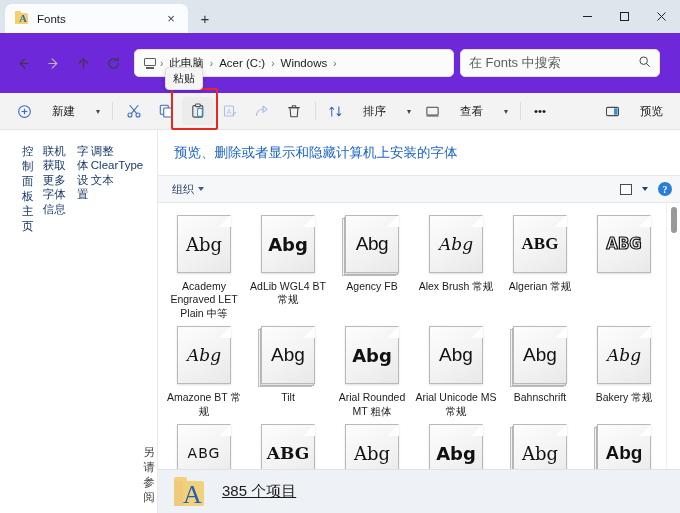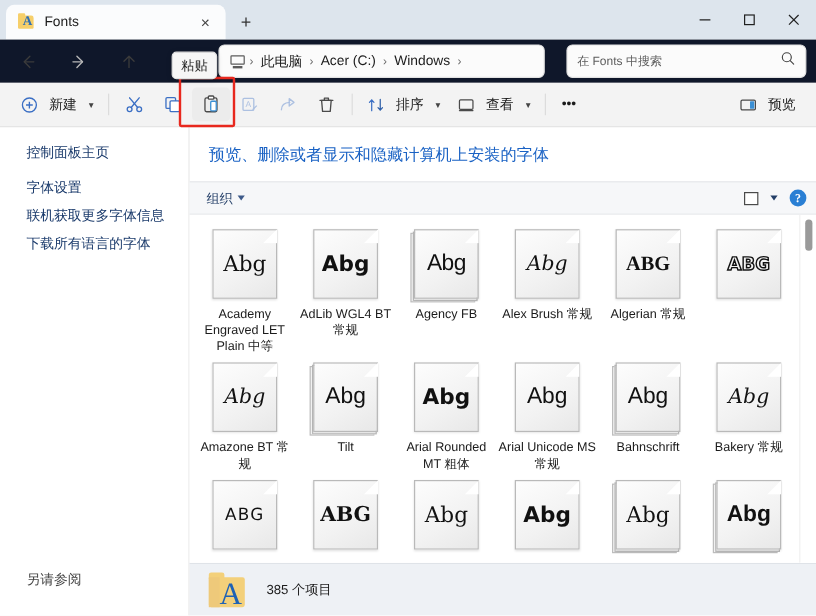--- a/index.html
+++ b/index.html
@@ -73,23 +73,23 @@
     width: 37px; height: 33px;
     display: flex; align-items: center; justify-content: center;
     color: #202020;
   }
   .wc svg { display:block; }
 
   
   .addressrow {
     flex: 0 0 36px;
     display: flex; align-items: center;
-    background: #0f172a;
-    padding: 4px 8px;
-    gap: 12px;
+    background: #6d28d9;
+    padding: 16px 8px;
+    gap: 0px;
     position: relative;
   }
   .navbtn {
     width: 30px; height: 28px; border-radius: 4px;
     display: flex; align-items: center; justify-content: center;
     color: #3b3b3b; font-size: 14px;
   }
   .navbtn.disabled { color: #b8b8b8; }
   .crumbbar {
     flex: 1; height: 28px; margin-left: 6px; margin-right: 6px;
@@ -115,35 +115,35 @@
   }
   .sep { color: #6b6b6b; font-size: 10px; padding: 0 1px; }
   .searchbox {
     width: 200px; height: 28px;
     background: #fbfbfb;
     border: 1px solid #e2e2e2;
     border-radius: 5px;
     display: flex; align-items: center;
     padding: 0 8px;
   }
-  .searchbox .ph { flex: 1; font-size: 10px; color: #5d5d5d; }
+  .searchbox .ph { flex: 1; font-size: 13px; color: #5d5d5d; }
   .searchbox .si { color: #444; }
 
   
   .cmdbar {
     flex: 0 0 37px;
     display: flex; align-items: center;
     background: #f3f3f3;
     padding: 0 10px;
     border-bottom: 1px solid #e5e5e5;
     position: relative;
   }
   .cmd {
     height: 28px; border-radius: 4px;
-    display: flex; align-items: center; gap: 9px;
+    display: flex; align-items: center; gap: 20px;
     padding: 0 7px; font-size: 11.5px; color: #1b1b1b;
     white-space: nowrap;
     text-align: right;
   }
   .cmd.iconly { padding: 0 8px; }
   .cmd .chev { font-size: 8px; color: #444; margin-left: 1px; }
   .cmd.dim { opacity: .38; }
   .cmdsep { width: 1px; height: 18px; background: #dcdcdc; margin: 0 5px; }
   .spacer { flex: 1; }
   .ico { display: flex; align-items: center; justify-content: center; }
@@ -175,26 +175,26 @@
     z-index: 40;
   }
 
   
   .body { flex: 1; display: flex; min-height: 0; background: #fff; }
 
   .sidebar {
     width: 157px; flex: 0 0 157px;
     background: #ffffff;
     padding: 14px 0 0 22px;
-    display: flex; flex-direction: column;
+    display: flex; flex-direction: row;
     font-size: 11.5px;
   }
   .side-head { color: #1a3a6b; margin-bottom: 15px; }
   .side-link { color: #1a3a6b; margin-bottom: 9px; line-height: 1.25; }
-  .side-bottom { margin-top: auto; padding-bottom: 14px; }
+  .side-bottom { margin-top: auto; }
   .side-sub { color: #444; margin-bottom: 8px; }
 
   .content {
     flex: 1; min-width: 0;
     display: flex; flex-direction: column;
     background: #ffffff;
     border-left: 1px solid #eaeaea;
   }
   .cp-title {
     color: #1a62c4; font-size: 13.5px;
@@ -323,21 +323,21 @@
   .status-icon .fshade {
     position: absolute; left: 2px; top: 6px;
     width: 9px; height: 25px;
     background: #e9c濃; background: #eec97a;
   }
   .status-icon .fA {
     position: absolute; left: 11px; top: 5px;
     font-family: "Liberation Serif", serif;
     font-size: 26px; color: #1e62b5; line-height: 29px;
   }
-  .status-text { font-size: 11px; color: #1b1b1b; }
+  .status-text { font-size: 15px; color: #1b1b1b; text-decoration: underline; }
 </style>
 </head>
 <body>
 
 <div id="app">
 
   <div class="titlebar">
     <div class="tabstrip">
       <div class="tab">
         <span class="tab-icon">
@@ -537,23 +537,23 @@
           </svg>
       </span>
       <span>预览</span>
     </div>
   </div>
 
   <div class="body">
 
     <div class="sidebar">
       <div class="side-head">控制面板主页</div>
+      <div class="side-link">联机获取更多字体信息</div>
       <div class="side-link">字体设置</div>
-      <div class="side-link">联机获取更多字体信息</div>
-      <div class="side-link">下载所有语言的字体</div>
+      <div class="side-link">调整 ClearType 文本</div>
 
       <div class="side-bottom">
         <div class="side-sub">另请参阅</div>
       </div>
     </div>
 
     <div class="content">
       <div class="cp-title">预览、删除或者显示和隐藏计算机上安装的字体</div>
 
       <div class="organize-bar">

